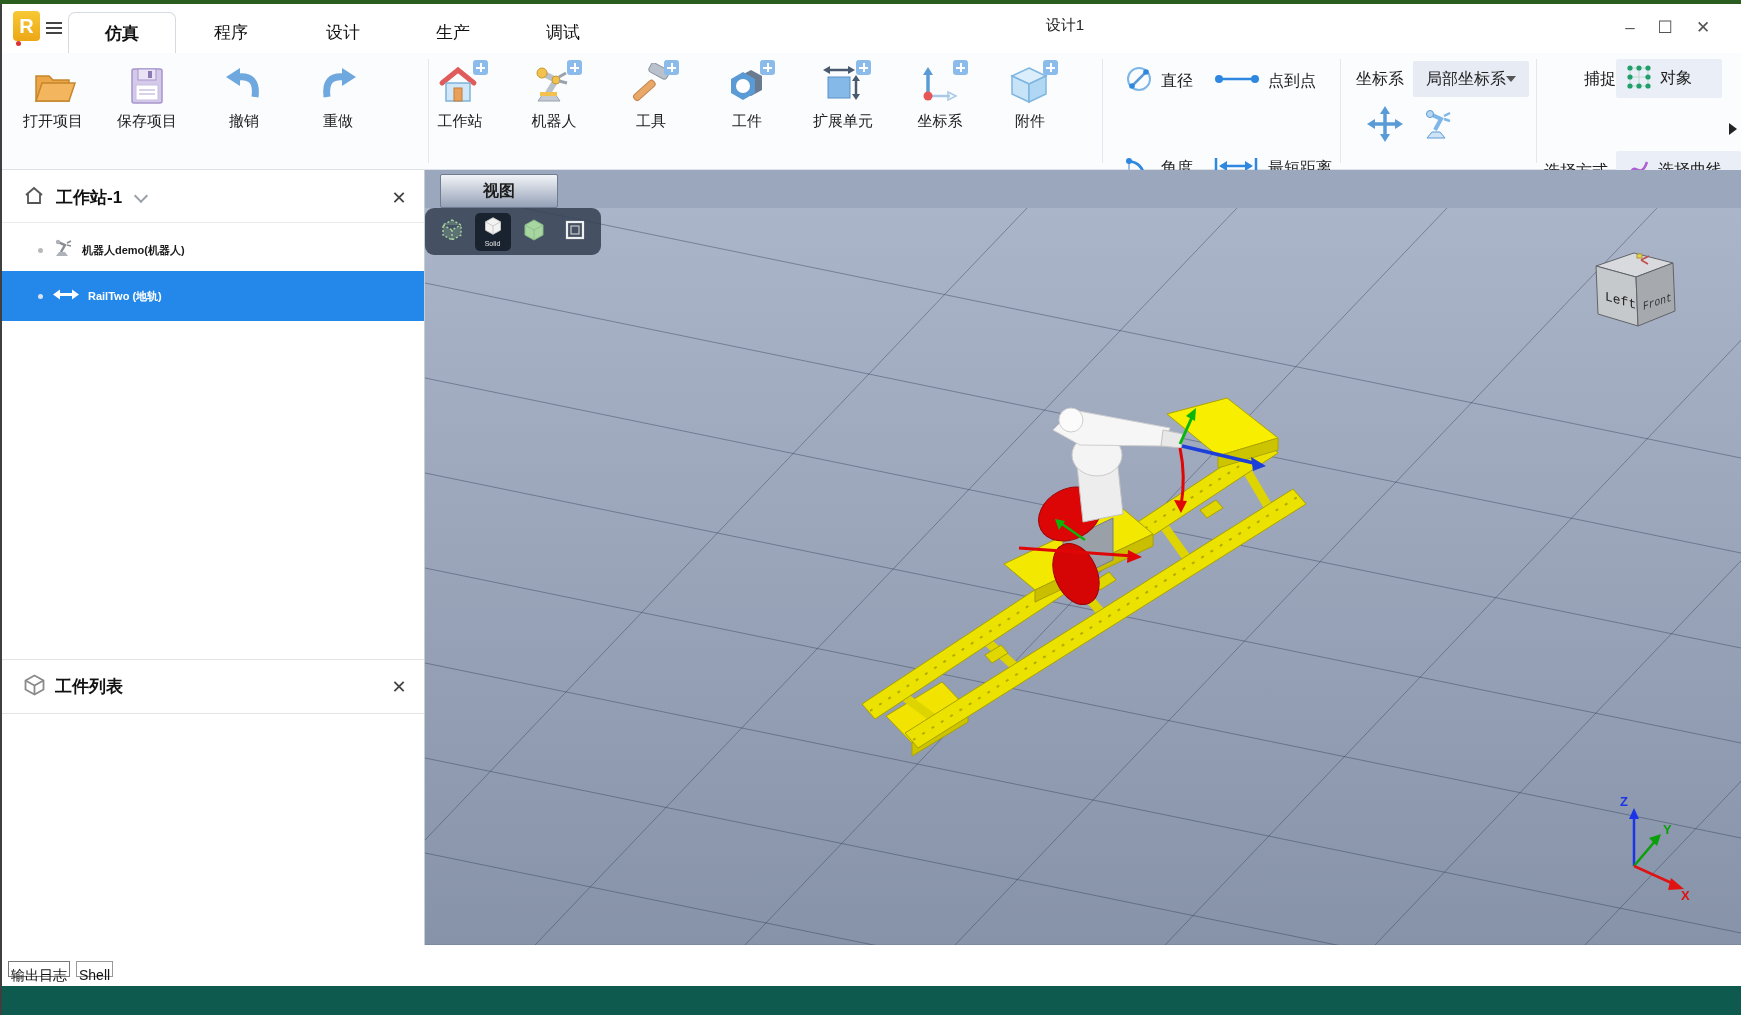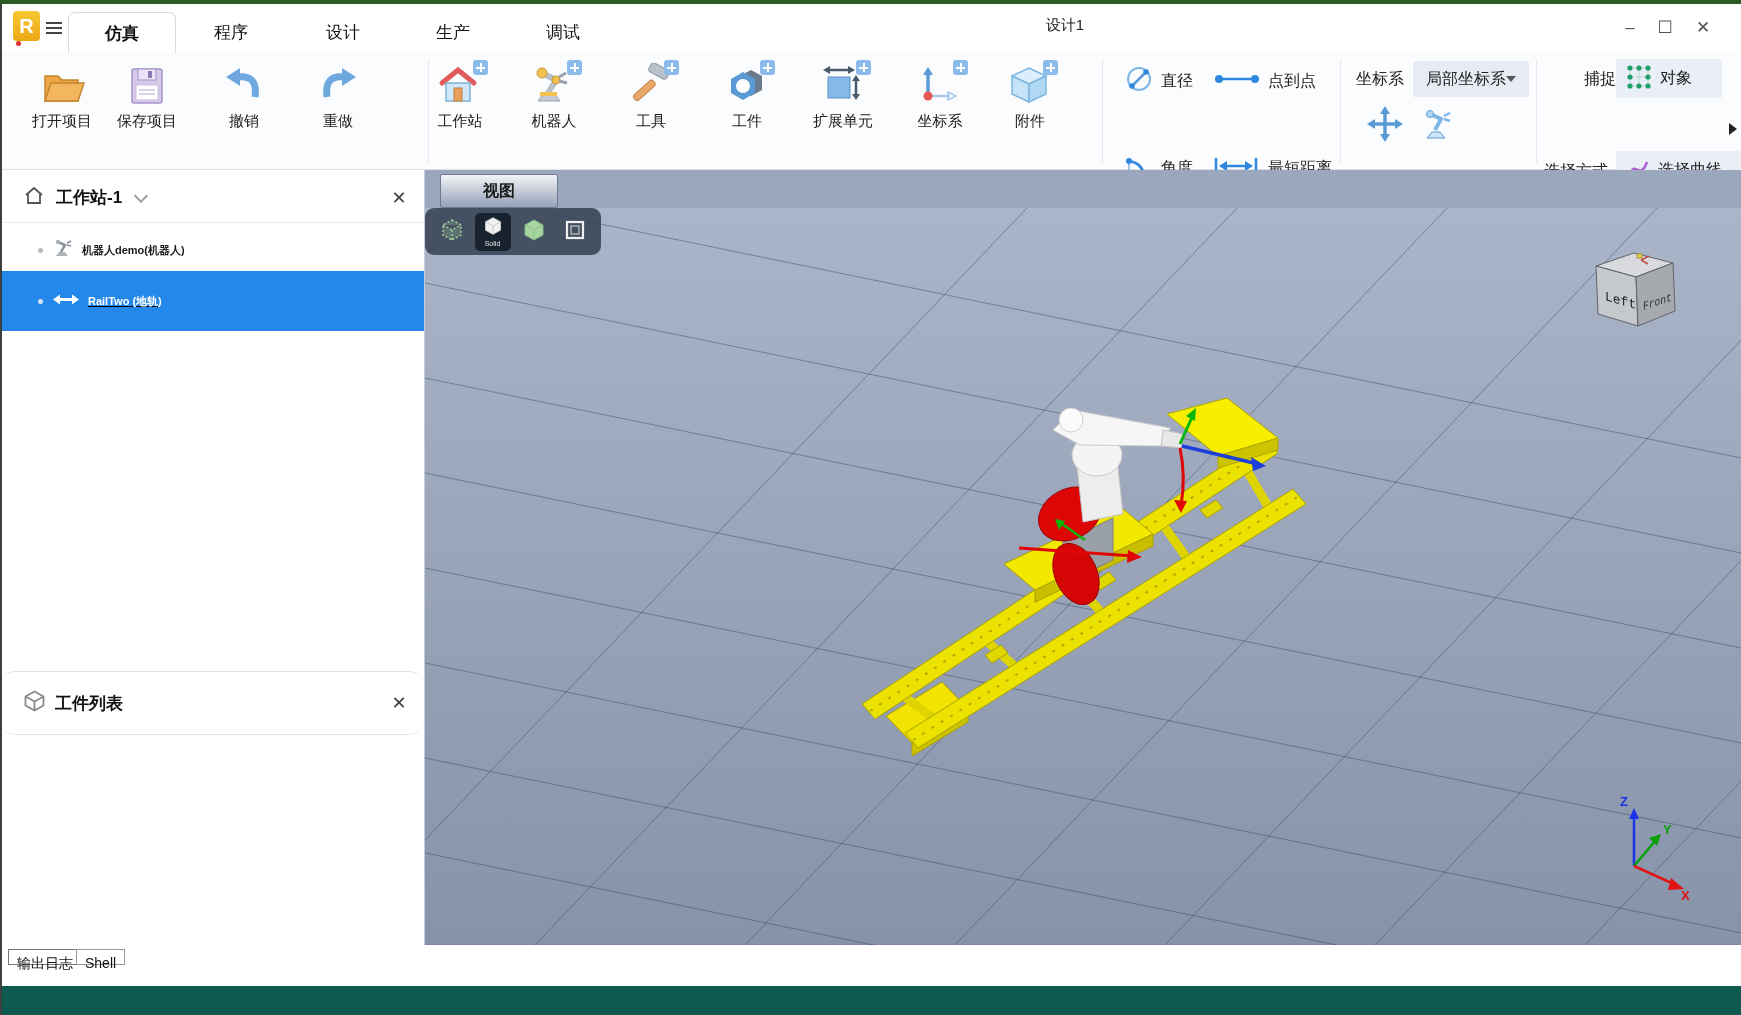--- a/index.html
+++ b/index.html
@@ -42,39 +42,39 @@
   #ribbon-expand { left:1729px; top:70px; width:0; height:0; border-top:6px solid transparent; border-bottom:6px solid transparent; border-left:8px solid #222; }
 
   
   #sidebar { left:0; top:166px; width:425px; height:775px; background:#fff; border-right:1px solid #c8cdd5; }
   .panel-header { left:0; width:424px; height:50px; border-bottom:1px solid #ebebeb; }
   .panel-title { font-size:17px; font-weight:bold; color:#111; }
   .close-x { font-size:18px; color:#444; width:22px; text-align:center; }
   .tree-item { left:0; width:424px; height:46px; display:flex; align-items:center; }
   .tree-dot { width:5px; height:5px; border-radius:50%; background:#b9b9b9; margin-left:38px; }
   .tree-label { font-size:11px; font-weight:bold; color:#1a1a1a; margin-left:8px; }
-  .tree-item.selected { background:#2388ea; height:60px;text-decoration:underline; }
+  .tree-item.selected { background:#2388ea; height:50px; }
   .tree-item.selected .tree-label { color:#fff; }
   .tree-item.selected .tree-dot { background:#d7e2f2; }
   .chev { width:10px; height:10px; border-right:2px solid #9aa0a8; border-bottom:2px solid #9aa0a8; transform:rotate(45deg); }
 
   
   #vp-strip { left:425px; top:166px; width:1316px; height:38px; background:#9ba7bc; }
   #vp-tab { left:440px; top:170px; width:118px; height:34px; background:linear-gradient(#f2f4f7,#95a1b7);
             border:1px solid #6f7b91; border-radius:2px; text-align:center; line-height:32px; font-size:16px; font-weight:bold; color:#1c1c1c;}
   #vp3d { left:425px; top:204px; width:1316px; height:737px; background:linear-gradient(#abb5c9,#8793a9); border-bottom:1px solid #7e8aa0; }
   #view-toolbar { left:562px; top:6px; width:176px; height:47px; background:rgba(46,59,77,.82); border-radius:9px;
                   display:flex; align-items:center; justify-content:space-around; padding:0 6px; }
   .vt-slot { width:36px; height:38px; border-radius:5px; display:flex; flex-direction:column; align-items:center; justify-content:center; }
   .vt-slot.pressed { background:rgba(18,27,38,.85); }
   .vt-solid-lbl { font-size:7px; color:#e8e8e8; line-height:7px; font-family:"Liberation Sans",sans-serif; }
 
   
   #statusbar { left:0; top:941px; width:1741px; height:41px; background:#fff; }
-  .stab { top:4px; height:16px; line-height:26px; padding:0 8px; border:1px solid #777; background:#fff; font-size:14px; color:#111; }
+  .stab { top:16px; height:16px; line-height:26px; padding:0 2px; border:1px solid #777; background:#fff; font-size:14px; color:#111; }
   #bottombar { left:0; top:982px; width:1741px; height:33px; background:#0f5a4e; }
   #win-left-edge { left:0; top:0; width:2px; height:1015px; background:#3f3f3f; }
 </style>
 </head>
 <body>
 
 <div id="app">
 
   <div id="titlebar" class="abs">
     <div id="logo" class="abs">R</div>
@@ -90,21 +90,21 @@
     <div class="abs tab" style="left:399px;">生产</div>
     <div class="abs tab" style="left:509px;">调试</div>
     <div id="win-title" class="abs">设计1</div>
     <div class="abs winctl" style="left:1615px;">–</div>
     <div class="abs winctl" style="left:1650px;">☐</div>
     <div class="abs winctl" style="left:1688px;">✕</div>
   </div>
 
   <div id="ribbon" class="abs">
 
-    <div class="abs rbtn" style="left:14px; top:10px;">
+    <div class="abs rbtn" style="left:5px; top:10px;">
       <div class="ric"><span>
         <svg width="48" height="46" viewBox="0 0 48 46">
               <path d="M7 13 h13 l4 4 h16 v21 H7 Z" fill="#eca646" stroke="#c5862e" stroke-width="1.5"></path>
               <path d="M7 38 L13 20 h33 l-6 18 Z" fill="#f3b55e" stroke="#c5862e" stroke-width="1.5"></path>
             </svg></span></div>
       <div class="rlbl">打开项目</div>
     </div>
     <div class="abs rbtn" style="left:99px; top:10px;">
       <div class="ric"><span>
         <svg width="48" height="46" viewBox="0 0 48 46">
@@ -335,21 +335,21 @@
     <div class="abs tree-item selected" style="top:101px;">
       <span class="tree-dot"></span>
       <span style="margin-left:9px;"><svg width="28" height="15" viewBox="0 0 28 15">
             <line x1="6" y1="7.5" x2="22" y2="7.5" stroke="#fff" stroke-width="3"></line>
             <polygon points="1,7.5 8,2.5 8,12.5" fill="#fff"></polygon>
             <polygon points="27,7.5 20,2.5 20,12.5" fill="#fff"></polygon>
           </svg></span>
       <span class="tree-label">RailTwo (地轨)</span>
     </div>
 
-    <div class="abs panel-header" style="top:501px; border-top:1px solid #e4e4e4; display:flex; align-items:center; height:64px; border-bottom:1px solid #e4e4e4;border-radius:15px;">
+    <div class="abs panel-header" style="top:489px; border-top:1px solid #e4e4e4; display:flex; align-items:center; height:55px; border-bottom:1px solid #e4e4e4;">
       <span style="margin-left:24px;"><svg width="21" height="22" viewBox="0 0 21 22">
             <path d="M10.5 1.5 L19.5 6.5 V15.5 L10.5 20.5 L1.5 15.5 V6.5 Z M1.5 6.5 L10.5 11.5 L19.5 6.5 M10.5 11.5 V20.5" fill="none" stroke="#8a8a8a" stroke-width="1.8"></path>
           </svg></span>
       <span class="panel-title" style="margin-left:10px;">工件列表</span>
       <span class="close-x" style="margin-left:auto; margin-right:14px;">✕</span>
     </div>
   </div>
 
   <div id="vp-strip" class="abs"></div>
   <div id="vp-tab" class="abs">视图</div>

